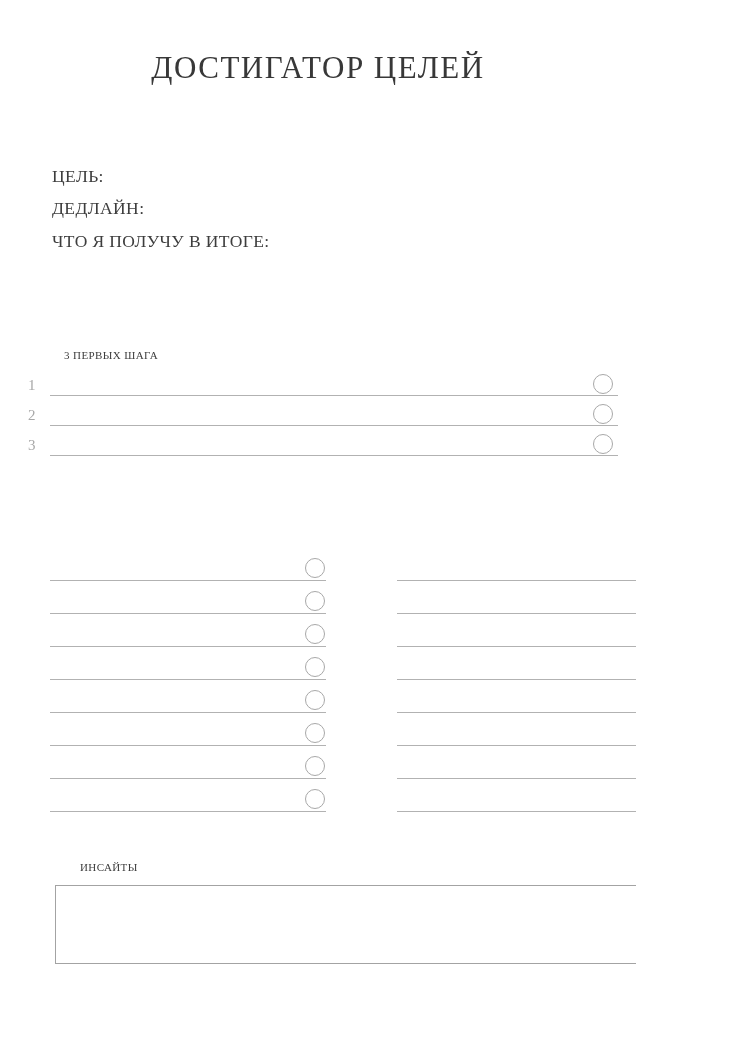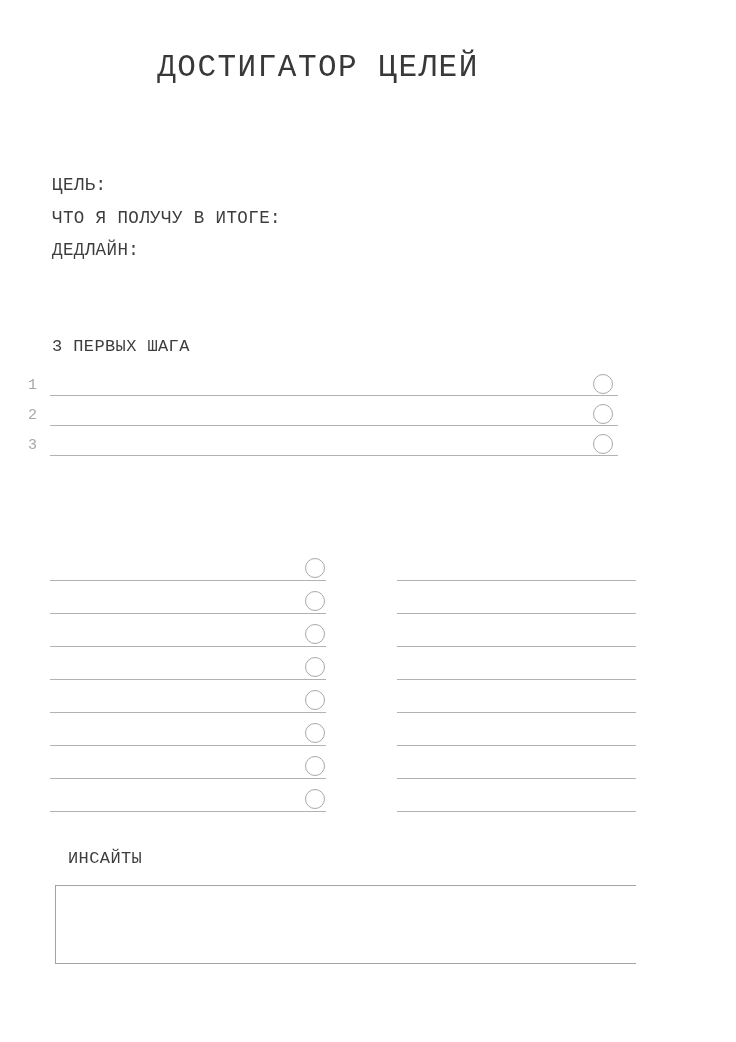--- a/index.html
+++ b/index.html
@@ -9,56 +9,55 @@
     --circle-outline: #a8a8a8;
     --step-number: #a8a8a8;
     --box-border: #a3a3a3;
   }
   html, body { margin: 0; padding: 0; background: #ffffff; }
   .page {
     position: relative;
     width: 636px;
     height: 1042px;
     background: var(--background);
-    font-family: Liberation Mono, monospace;
+    font-family: Liberation Serif, serif;
     color: var(--text);
     overflow: hidden;
   }
   .title {
     position: absolute;
     top: 50px;
     left: 0;
     width: 100%;
     margin: 0;
     text-align: center;
     font-size: 31px;
     font-weight: 400;
     letter-spacing: 1.5px;
     color: #383838;
   }
   .goal-fields {
     position: absolute;
     left: 52px;
     top: 160px;
     right: 52px;
-    margin-top: 9px;
   }
   .field {
     height: 32.5px;
     display: flex;
     align-items: center;
     font-size: 17.5px;
     letter-spacing: 0.4px;
   }
   .field-label { white-space: pre; }
   .field-value { flex: 1; margin-left: 8px; min-height: 20px; }
   .section-heading {
     position: absolute;
-    margin: 0;
-    font-size: 17px;
+    margin: 12px;
+    font-size: 11px;
     font-weight: 400;
     letter-spacing: 0.4px;
     color: var(--text);
   }
   #steps-heading { left: 52px; top: 337px; }
   #steps-rows {
     position: absolute;
     left: 28px;
     top: 366px;
     width: 590px;
@@ -127,25 +126,25 @@
 <div class="page">
 
   <h1 class="title">ДОСТИГАТОР ЦЕЛЕЙ</h1>
 
   <div class="goal-fields">
     <div class="field">
       <span class="field-label">ЦЕЛЬ:</span>
       <span class="field-value"></span>
     </div>
     <div class="field">
+      <span class="field-label">ДЕДЛАЙН:</span>
+      <span class="field-value"></span>
+    </div>
+    <div class="field">
       <span class="field-label">ЧТО Я ПОЛУЧУ В ИТОГЕ:</span>
-      <span class="field-value"></span>
-    </div>
-    <div class="field">
-      <span class="field-label">ДЕДЛАЙН:</span>
       <span class="field-value"></span>
     </div>
   </div>
 
   <h2 class="section-heading" id="steps-heading">3 ПЕРВЫХ ШАГА</h2>
   <div id="steps-rows">
       <div class="step-row">
         <span class="step-number">1</span>
         <span class="write-line step-line">
           <span class="circle"></span>

